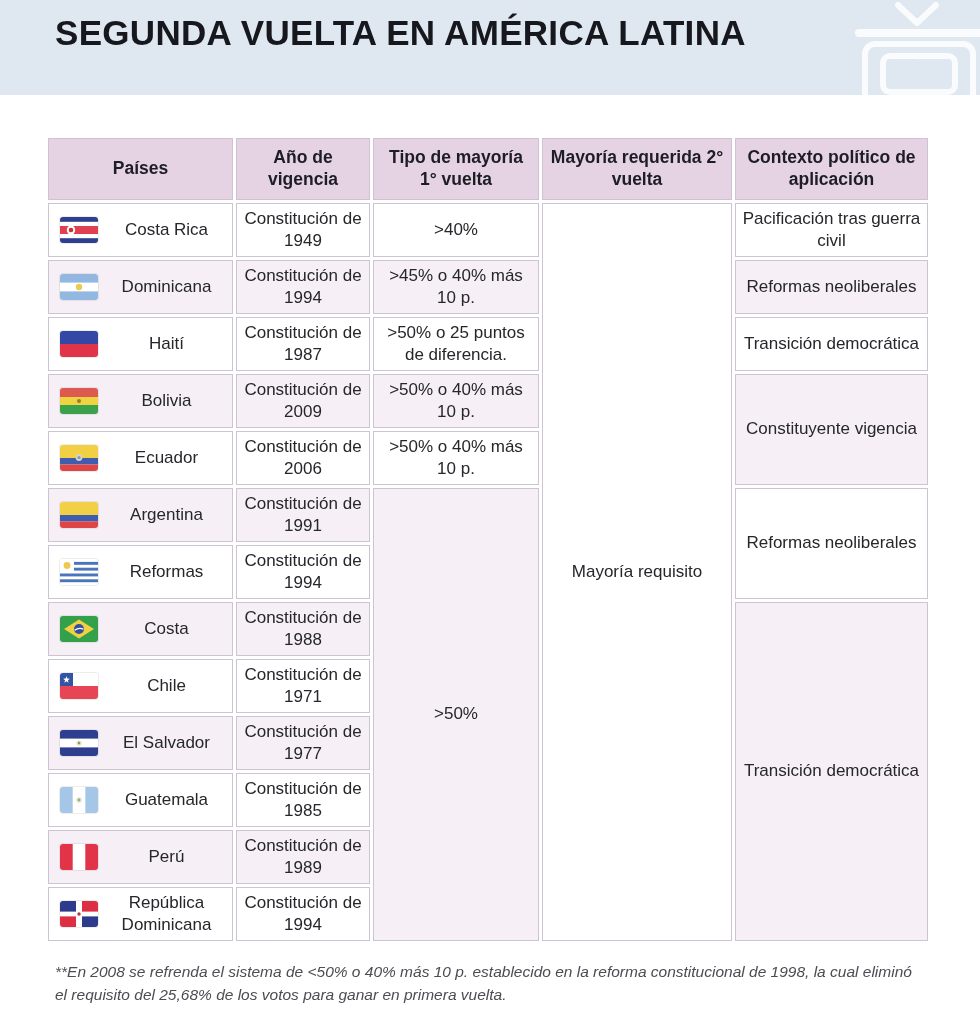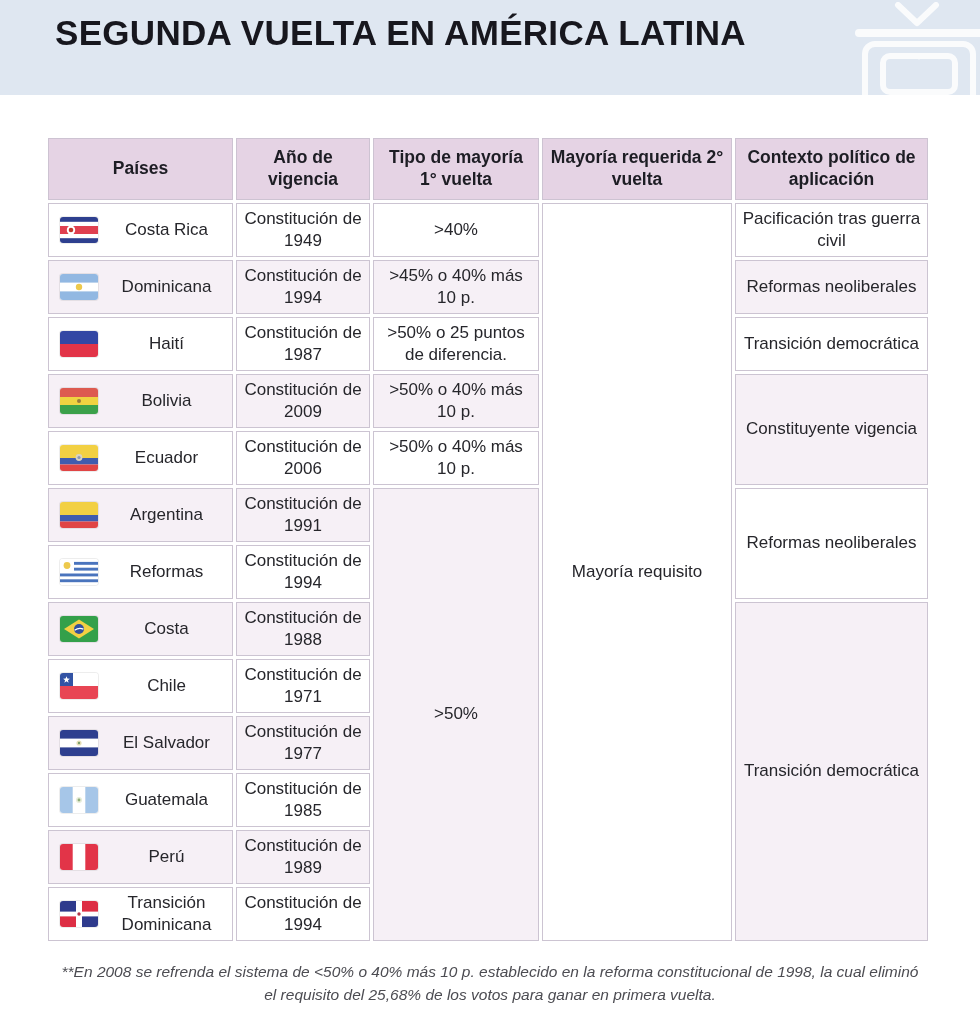--- a/index.html
+++ b/index.html
@@ -69,21 +69,20 @@
   .flag{flex:0 0 auto; line-height:0;}
   .flag svg{
     display:block;
     border-radius:3px;
     box-shadow:0 0 0 1px rgba(0,0,0,.07);
   }
   .country-name{flex:1 1 auto;}
   .footnote{
     width:870px;
     margin:16px auto 0;
-    text-align:center;
     font-style:italic;
     font-size:15.5px;
     color:var(--footnote-color,#4c4c52);
     line-height:1.5;
   }
 </style>
 </head>
 <body style="--banner-bg: #dfe7f1; --title-color: #17171e; --header-bg: #e5d3e4; --row-tint-bg: #f6f0f6; --row-white-bg: #ffffff; --footnote-color: #4c4c52;">
 
 <div class="banner">
@@ -336,21 +335,21 @@
             <span class="flag">
               <svg viewBox="0 0 38 26" width="38" height="26">
                 <rect width="38" height="26" fill="#fff"></rect>
                 <rect width="16" height="10.6" fill="#2e3a8c"></rect>
                 <rect x="22" width="16" height="10.6" fill="#dd2e44"></rect>
                 <rect y="15.4" width="16" height="10.6" fill="#dd2e44"></rect>
                 <rect x="22" y="15.4" width="16" height="10.6" fill="#2e3a8c"></rect>
                 <circle cx="19" cy="13" r="1.7" fill="#b03648"></circle>
               </svg>
             </span>
-            <span class="country-name">Transición Dominicana</span>
+            <span class="country-name">República Dominicana</span>
           </div>
         </td>
         <td class="white">Constitución de 1994</td>
       </tr>
     </tbody>
 </table>
 
 <p class="footnote">**En 2008 se refrenda el sistema de &lt;50% o 40% más 10 p. establecido en la reforma constitucional de 1998, la cual eliminó el requisito del 25,68% de los votos para ganar en primera vuelta.</p>
 
 </body></html>

